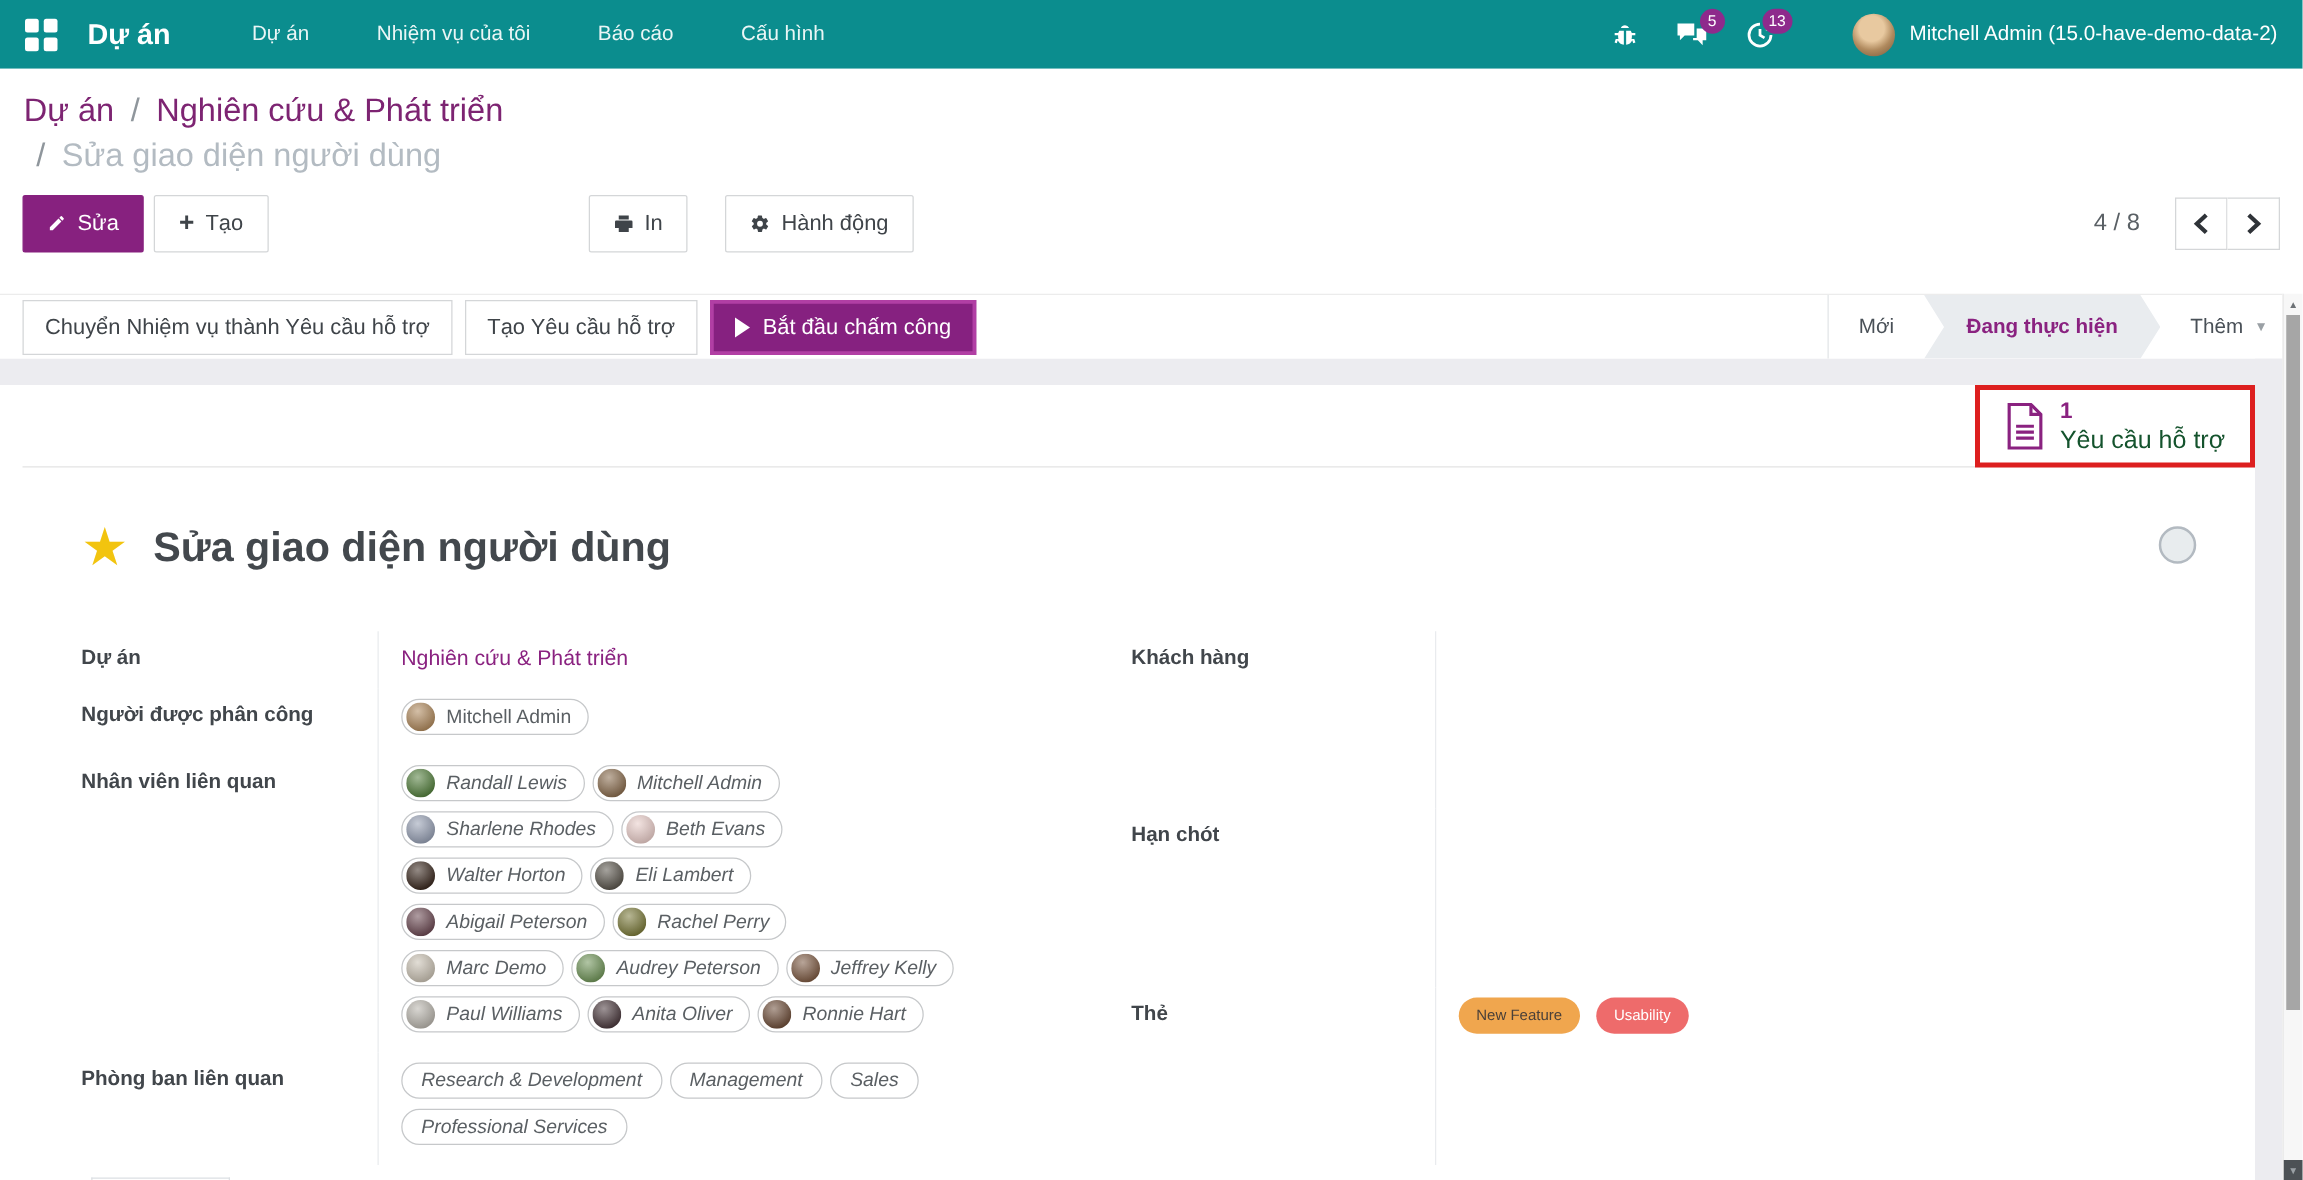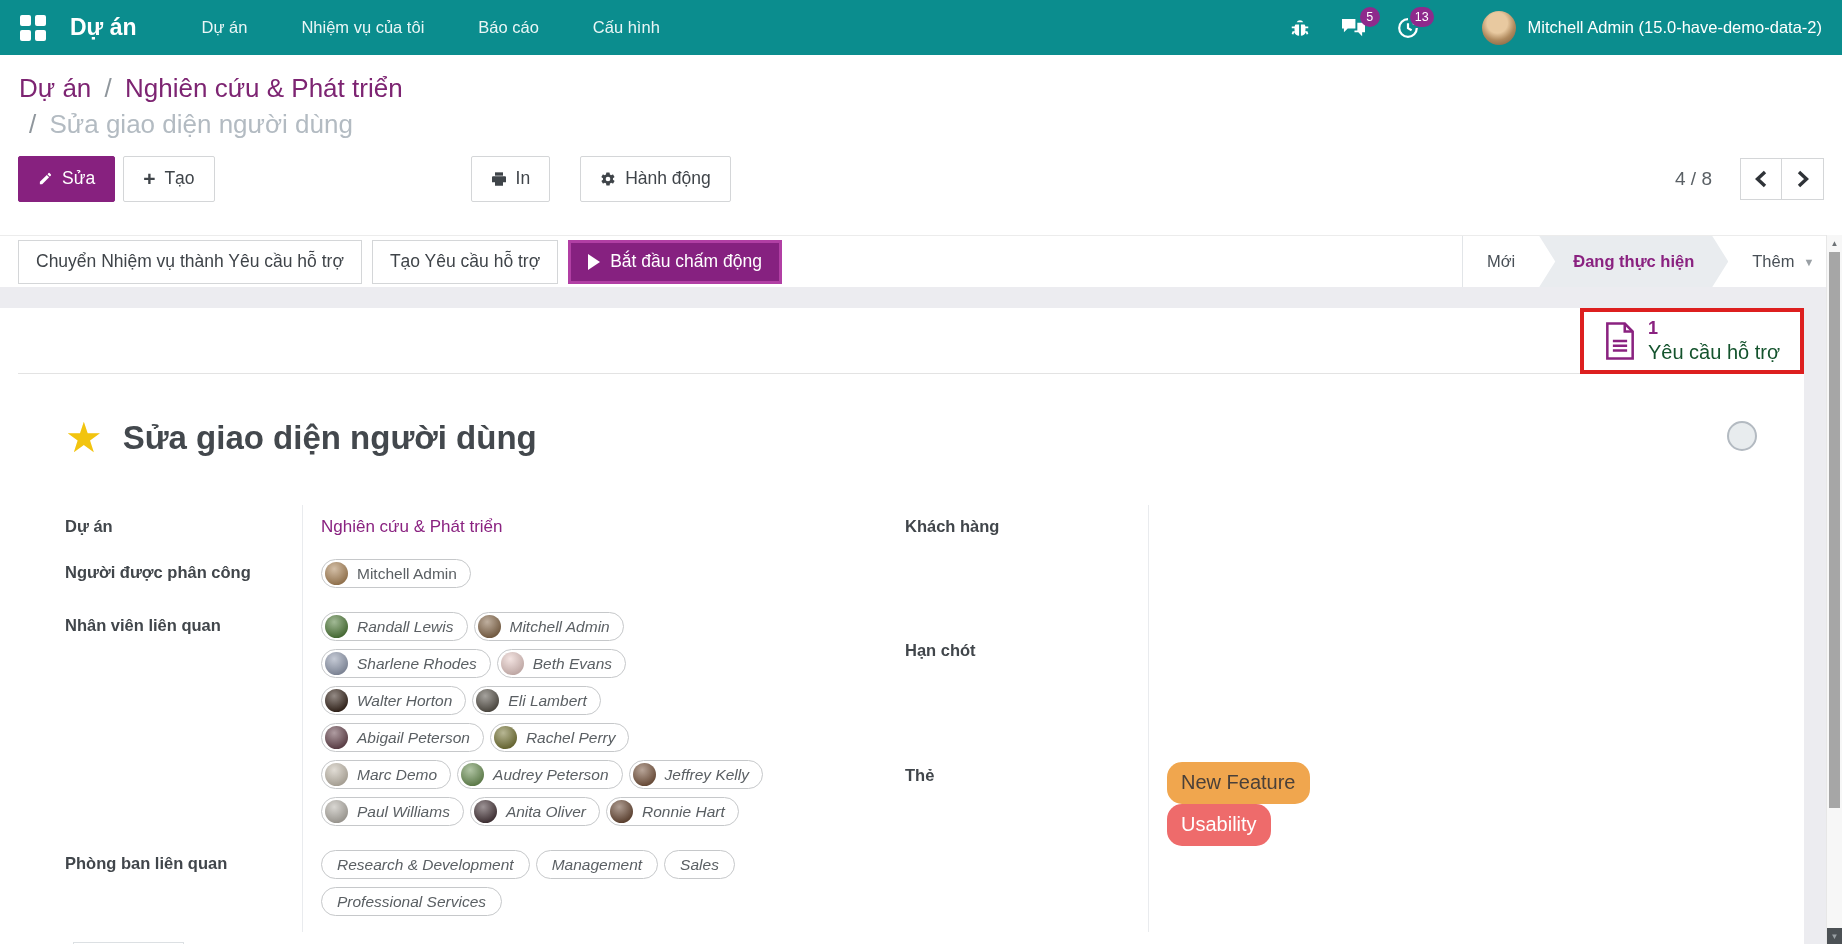--- a/index.html
+++ b/index.html
@@ -94,22 +94,22 @@
   .fvalue.link-val { padding-top:12px; }
   .field-link { color:#8a2280; font-size:17px; cursor:pointer; text-decoration:none; }
   .pill-wrap { display:flex; flex-wrap:wrap; max-width:450px;font-style:italic; }
   .m2o-pill, .dept-pill { display:inline-flex; align-items:center; height:29px;
         border:1px solid #c6c8ca; border-radius:15px; background:#fff; color:#5a5f63;
         font-size:15.5px; margin:0 6px 8px 0; cursor:pointer; white-space:nowrap; }
   .m2o-pill { padding:0 13px 0 3px; gap:9px; }
   .dept-pill { padding:0 15px; }
   .pill-avatar { width:23px; height:23px; border-radius:50%; flex:0 0 23px;
                  background-image:radial-gradient(circle at 40% 30%, rgba(255,255,255,.45), rgba(0,0,0,.18) 75%); }
-  .tag-pill { display:inline-flex; align-items:center; height:42px; border-radius:15px;
-              padding:4px 14px; font-size:20px; margin-right:9px; cursor:pointer; }
+  .tag-pill { display:inline-flex; align-items:center; height:29px; border-radius:15px;
+              padding:4px 14px; font-size:12px; margin-right:9px; cursor:pointer; }
 
   .tabs { margin:10px 40px 0 73px; display:flex; border-bottom:1px solid #dce0e3; }
   .tab { padding:17px 26px; font-size:17.5px; color:#8a2280; cursor:pointer;
          margin-bottom:-1px; border:1px solid transparent; }
   .tab.active { color:#495057; background:#fff; border-color:#dce0e3 #dce0e3 #fff; }
 
   
   .scrollbar { position:absolute; right:0; top:235px; width:16px; height:709px;
                background:#f7f7f7; border-left:1px solid #e7e7e7; }
   .sb-up { height:16px; display:flex; align-items:center; justify-content:center;
@@ -232,21 +232,21 @@
       </div>
     </div>
   </div>
 </div>
 
 <div class="statusbar">
   <button class="sb-btn">Chuyển Nhiệm vụ thành Yêu cầu hỗ trợ</button>
   <button class="sb-btn">Tạo Yêu cầu hỗ trợ</button>
   <button class="sb-btn sb-btn-highlight">
     <span class="play-tri"></span>
-    <span>Bắt đầu chấm động</span>
+    <span>Bắt đầu chấm công</span>
   </button>
   <div class="stages">
     <div class="stage">Mới</div>
     <div class="stage active">Đang thực hiện</div>
     <div class="stage">
       <span>Thêm</span>
       <span class="stage-caret">▼</span>
     </div>
   </div>
 </div>

